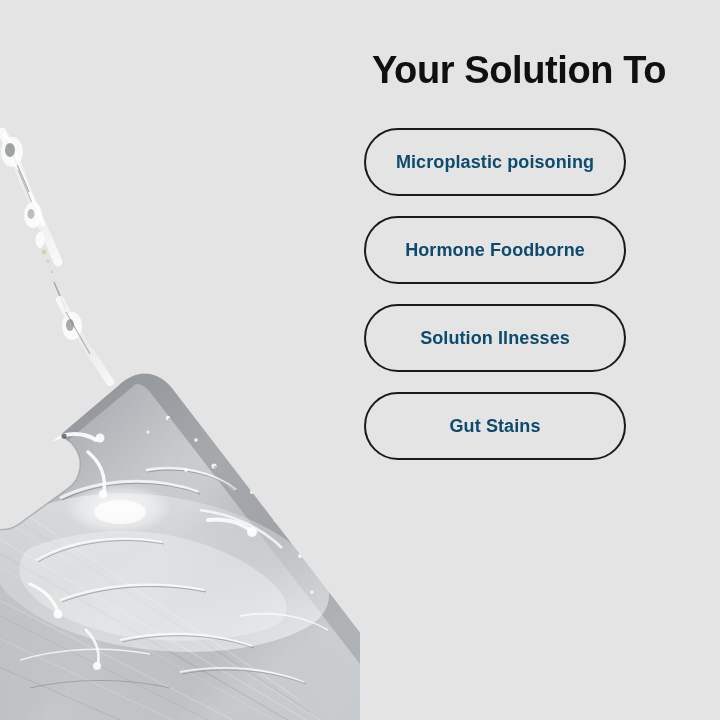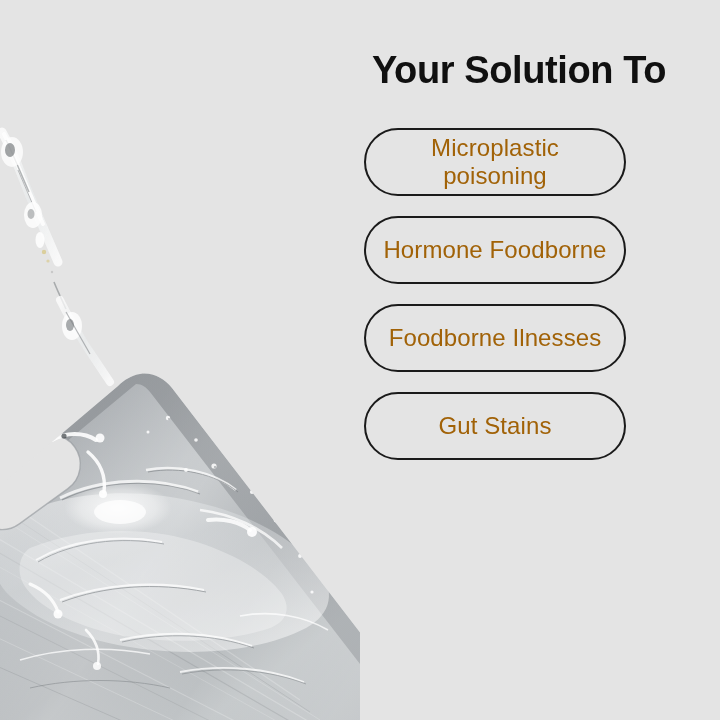--- a/index.html
+++ b/index.html
@@ -79,24 +79,24 @@
     border: 2px solid #1a1a1a;
     border-radius: 40px;
     background: transparent;
     display: flex;
     align-items: center;
     justify-content: center;
     text-align: center;
     padding: 0 14px;
   }
   .pill-label {
-    font-size: 24px;
+    font-size: 18px;
     line-height: 28px;
-    font-weight: 400;
-    color: #a16207;
+    font-weight: 700;
+    color: #0c4a6e;
     letter-spacing: 0.1px;
   }
 </style>
 </head>
 <body>
 
 <div class="canvas">
 
   <div class="photo-area">
     <svg viewBox="0 0 360 720" xmlns="http://www.w3.org/2000/svg">
@@ -284,21 +284,21 @@
 
       <div class="pill">
         <span class="pill-label">Microplastic poisoning</span>
       </div>
 
       <div class="pill">
         <span class="pill-label">Hormone Foodborne</span>
       </div>
 
       <div class="pill">
-        <span class="pill-label">Foodborne Ilnesses</span>
+        <span class="pill-label">Solution Ilnesses</span>
       </div>
 
       <div class="pill">
         <span class="pill-label">Gut Stains</span>
       </div>
 
 
     </div>
   </div>
 

